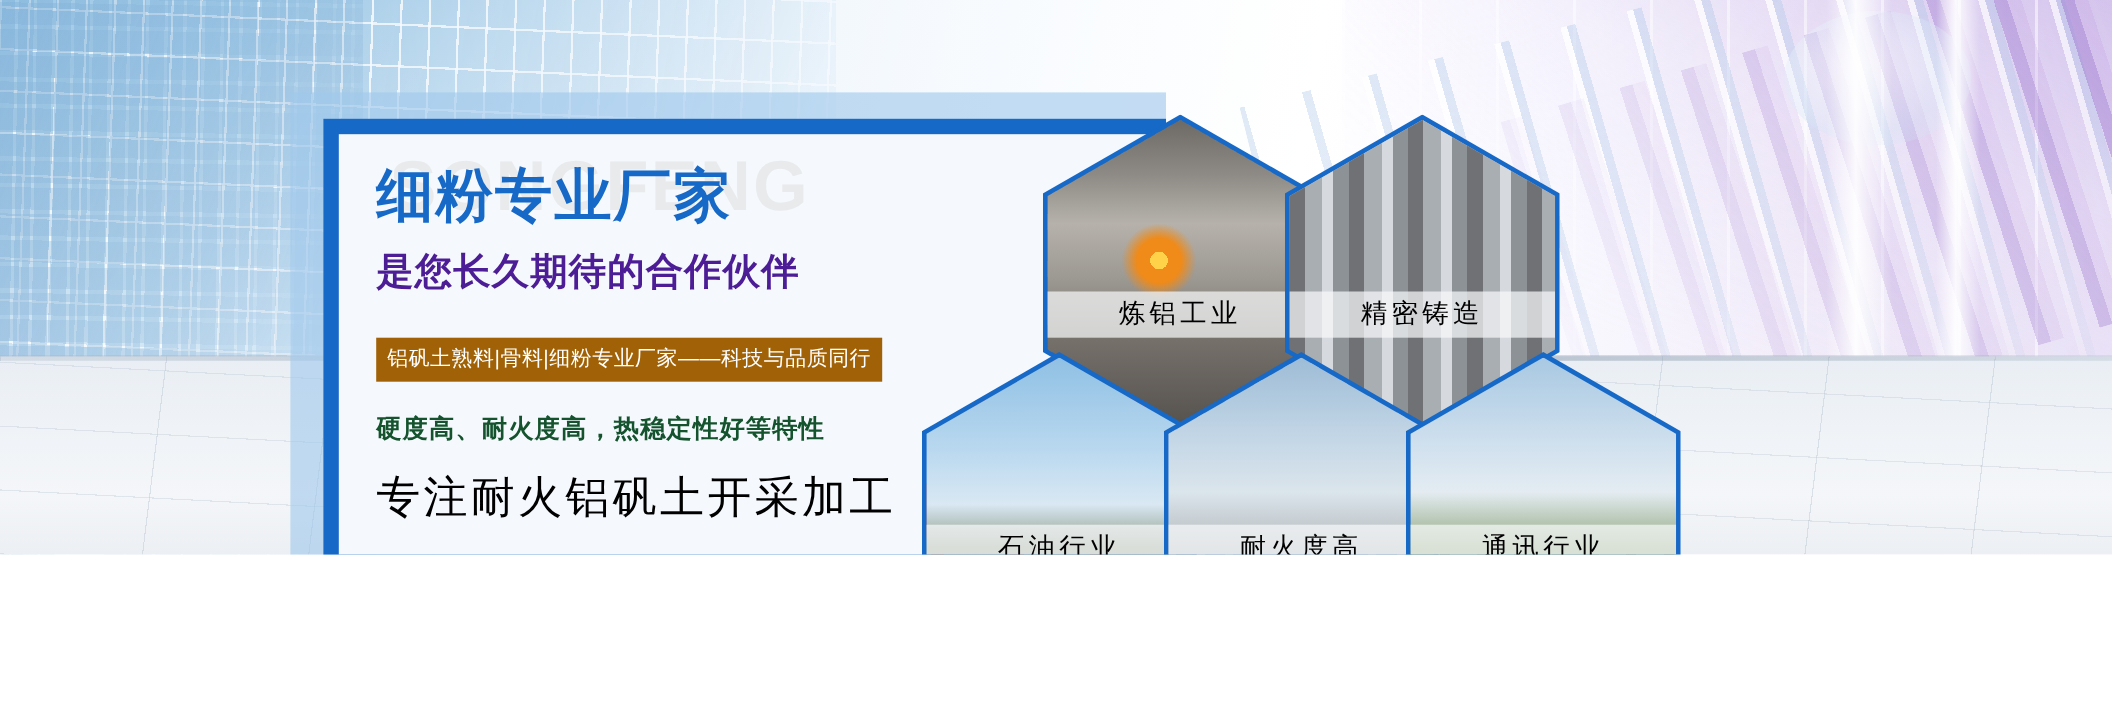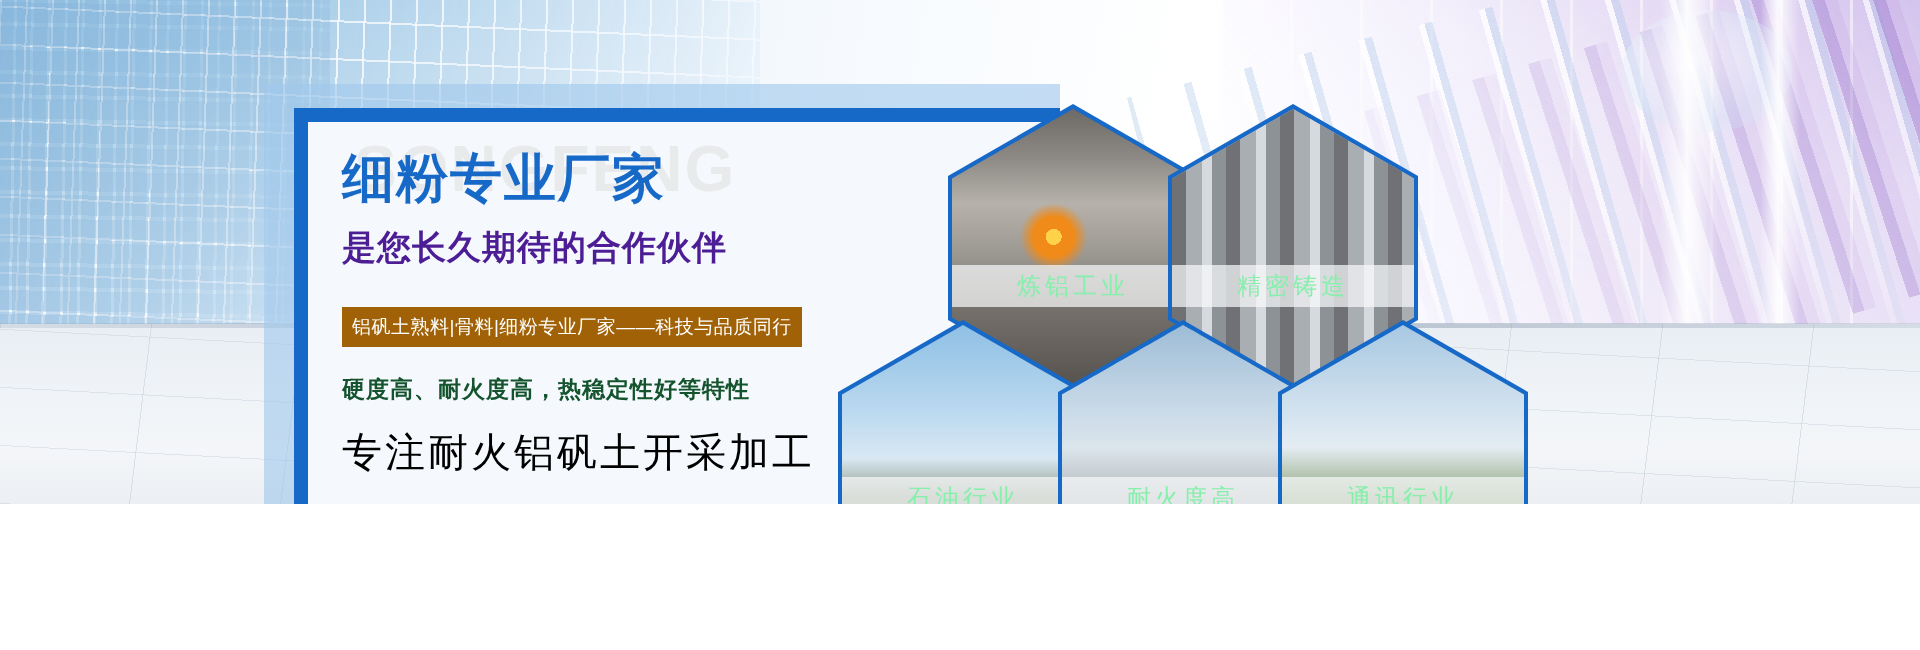--- a/index.html
+++ b/index.html
@@ -92,21 +92,21 @@
   .hex{position:absolute;width:250px;height:288px;
     -webkit-clip-path:polygon(50% 0%,100% 25%,100% 75%,50% 100%,0% 75%,0% 25%);
             clip-path:polygon(50% 0%,100% 25%,100% 75%,50% 100%,0% 75%,0% 25%);
     background:#1769c8;}
   .hex-in{position:absolute;left:4px;top:5px;width:242px;height:278px;
     -webkit-clip-path:polygon(50% 0%,100% 25%,100% 75%,50% 100%,0% 75%,0% 25%);
             clip-path:polygon(50% 0%,100% 25%,100% 75%,50% 100%,0% 75%,0% 25%);
     overflow:hidden;}
   .hex-photo{position:absolute;inset:0;}
   .hex-label{position:absolute;left:0;right:0;height:42px;
-    background:rgba(246,248,250,.72);color:#86efac;
+    background:rgba(246,248,250,.72);color:#000000;
     font-size:24px;line-height:42px;text-align:center;letter-spacing:4px;
     font-family:"Liberation Sans",sans-serif;}
 
   
   .ph-smelting{background:
      radial-gradient(circle at 42% 46%, #ffd24a 0 8px, #f08a18 8px 20px, rgba(240,138,24,0) 34px),
      linear-gradient(to bottom,#6d6a66 0%,#8e8b86 18%,#b6b2ab 34%,#9c9892 52%,#75706a 72%,#56524e 100%),
      repeating-linear-gradient(102deg, rgba(255,255,255,.12) 0 3px, rgba(0,0,0,.10) 3px 9px);}
   .ph-casting{background:
      repeating-linear-gradient(90deg, #6f7175 0 14px, #a9aeb2 14px 30px, #d6dade 30px 40px, #8d9297 40px 54px),

